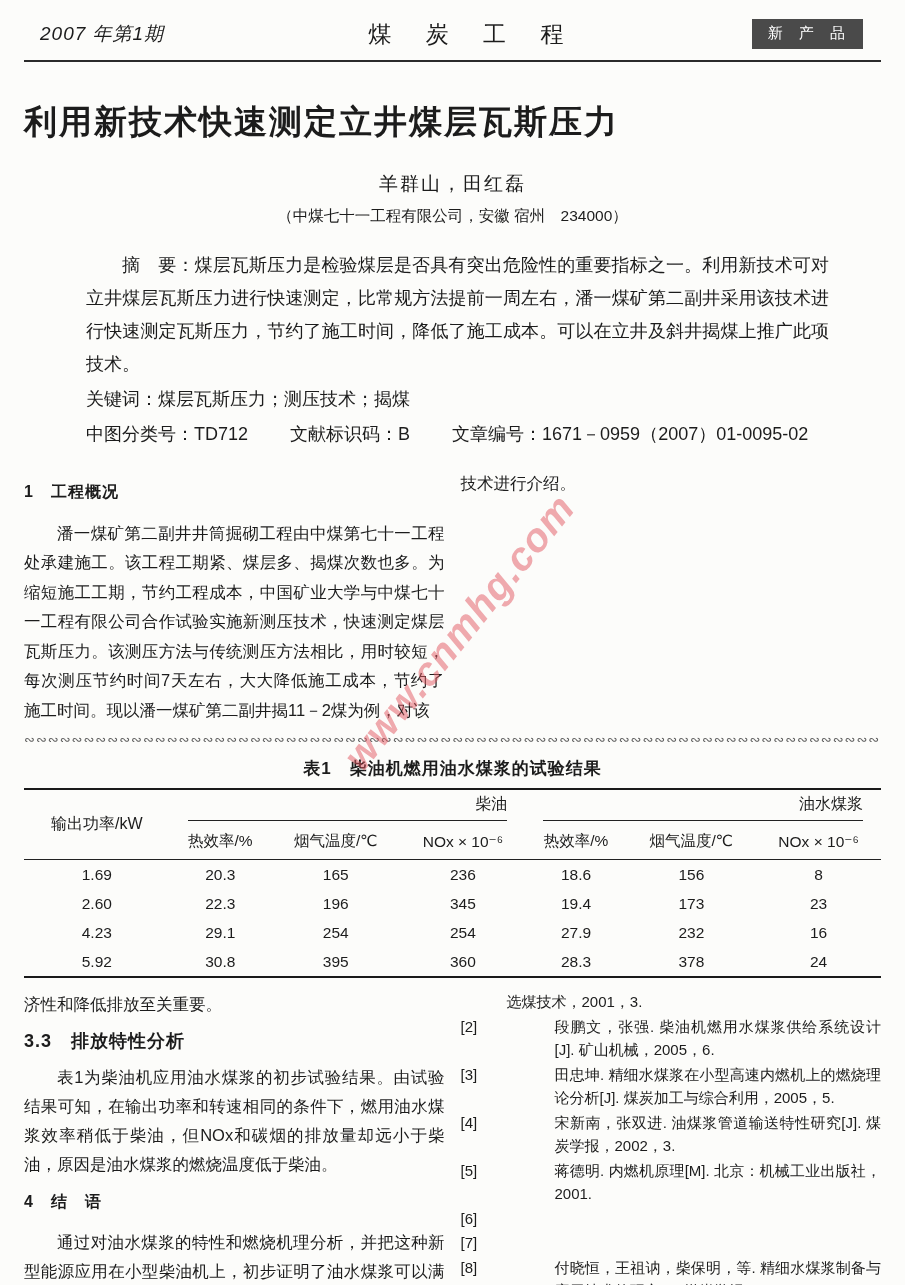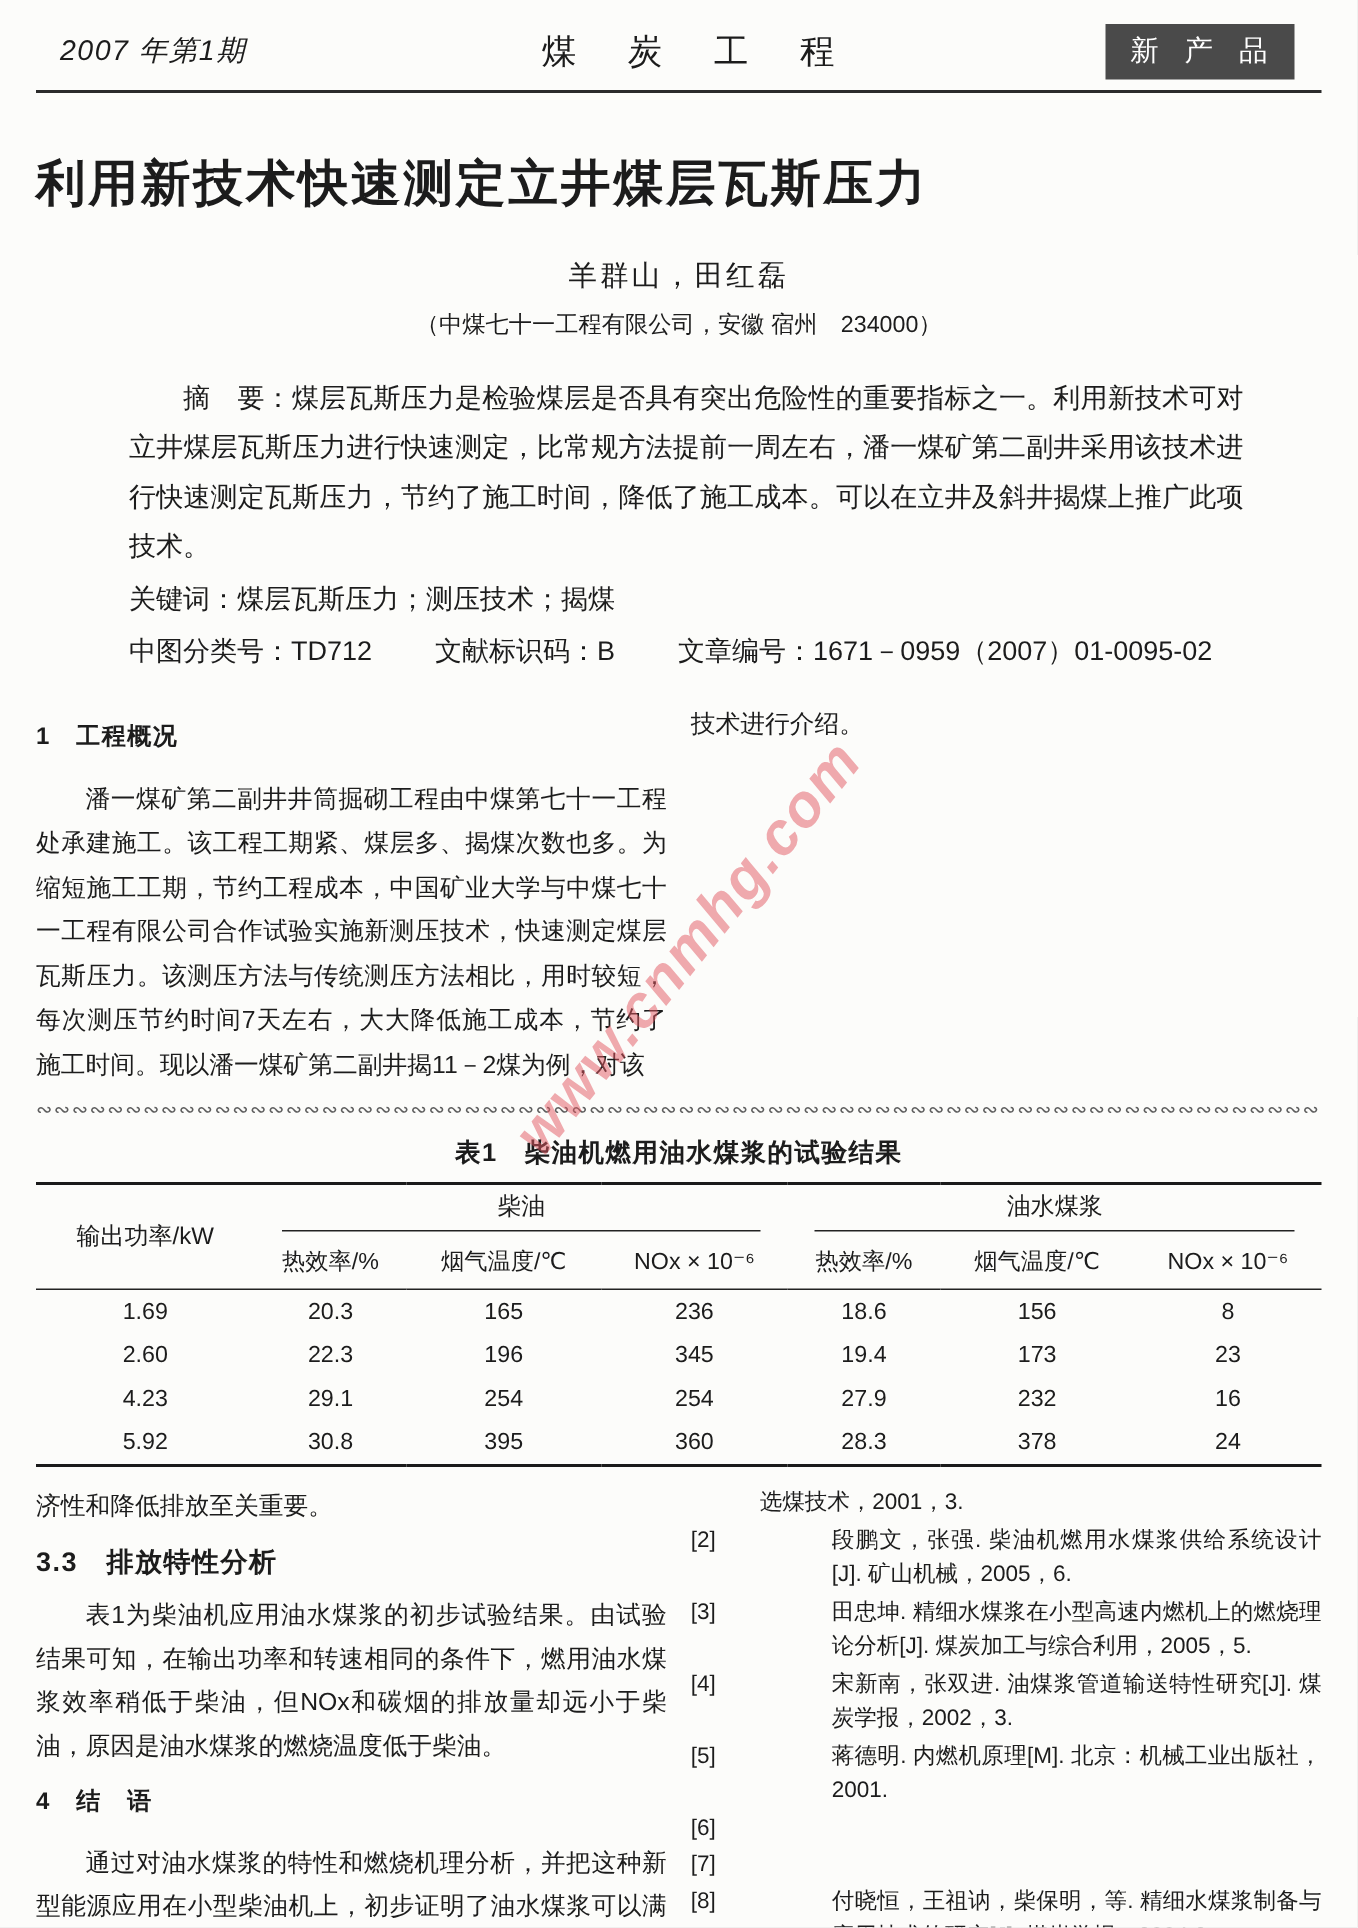--- a/index.html
+++ b/index.html
@@ -16,21 +16,21 @@
   }
   
   .journal-header{
     display:flex;align-items:center;justify-content:space-between;
     height:40px;
   }
   .issue{font-size:19px;letter-spacing:1px;padding-left:16px;font-style:italic;}
   .journal-name{font-size:23px;letter-spacing:14px;font-weight:500;padding-left:30px;}
   .badge{
     background:#4a4a4a;color:#fff;
-    font-size:19px;letter-spacing:6px;
+    font-size:15px;letter-spacing:6px;
     padding:5px 12px 6px 16px;
     margin-right:18px;
   }
   .header-rule{border:none;border-top:2.5px solid #2b2b2b;margin:6px 0 0 0;}
   
   .main-title{margin:38px 0 0;text-align:left;font-size:33px;font-weight:800;letter-spacing:2px;}
   .authors{margin-top:26px;text-align:center;font-size:19px;letter-spacing:2px;}
   .affiliation{margin-top:9px;text-align:center;font-size:15.5px;}
   
   .abstract-block{margin:22px 52px 0 62px;font-size:18px;line-height:33px;text-align:justify;}
@@ -49,21 +49,21 @@
   .table-caption{text-align:center;font-size:17px;font-weight:700;margin:10px 0 8px;letter-spacing:1px;}
   table.paper-table{
     width:100%;border-collapse:collapse;
     border-top:2.4px solid #1a1a1a;border-bottom:2.4px solid #1a1a1a;
     font-size:15.5px;
   }
   .paper-table th,.paper-table td{font-weight:400;text-align:center;padding:4px 2px;}
   .paper-table col.c-power{width:17%;}
   .power-th{font-size:16px;}
   .group-th{padding:5px 0 0;}
-  .group-th .group-label{display:block;margin:0 16px;padding-bottom:5px;border-bottom:1.3px solid #222;font-size:16px;}
+  .group-th .group-label{display:block;margin:0 16px;padding-bottom:5px;border-bottom:1.3px solid #222;font-size:16px;text-align:right;}
   .sub-row th{padding:6px 2px 7px;border-bottom:1.3px solid #222;font-size:15.5px;}
   .power-th{border-bottom:1.3px solid #222;}
   .paper-table tbody td{padding:5.5px 2px;}
   
   .cols-lower{display:flex;gap:16px;margin-top:12px;}
   .col-lower-left{flex:1;min-width:0;font-size:16.5px;line-height:29px;text-align:justify;}
   .col-lower-right{flex:1;min-width:0;font-size:15px;line-height:23.5px;text-align:justify;}
   .sub-heading{font-size:18px;font-weight:700;margin:8px 0 7px;letter-spacing:1px;}
   .ref{display:flex;margin:0 0 1px;}
   .ref-num{flex:none;width:46px;}

